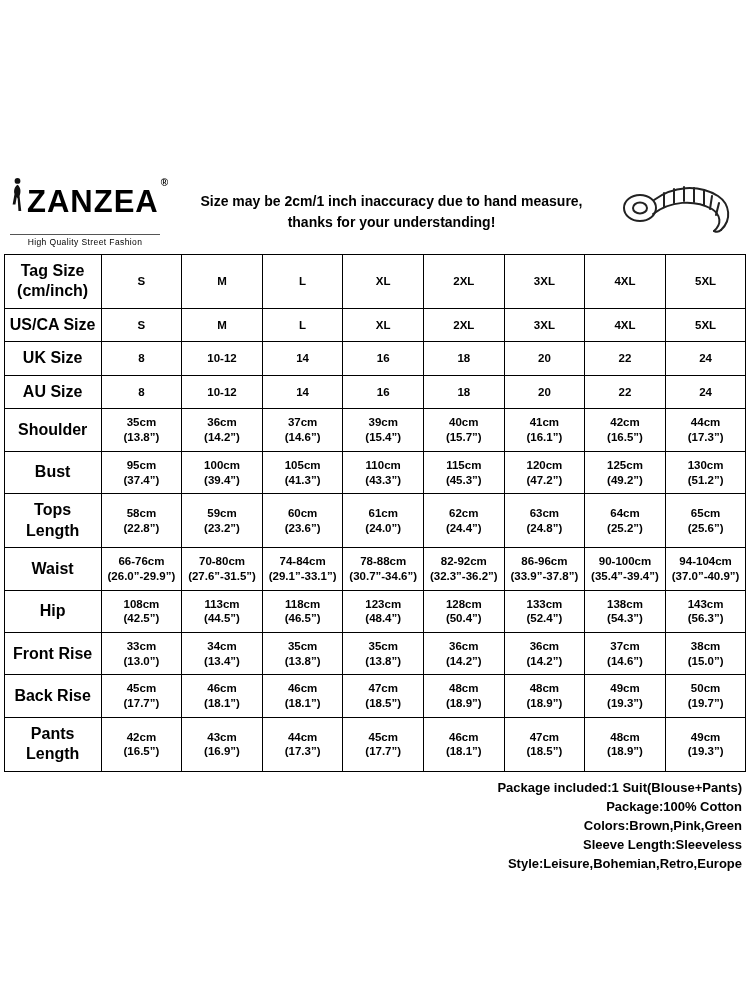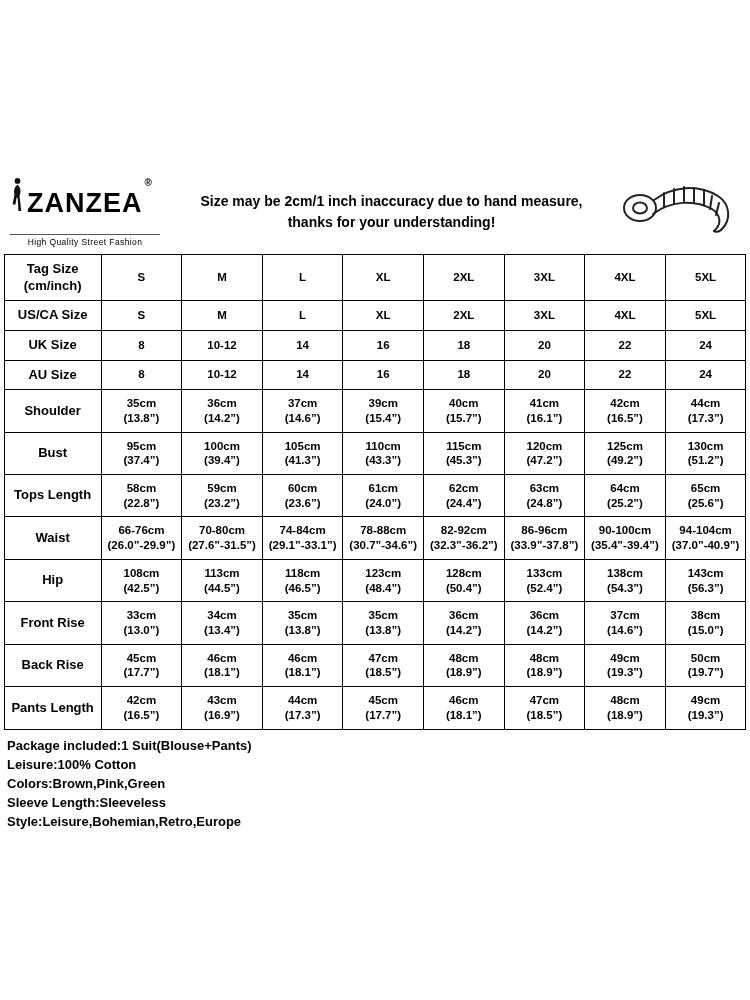--- a/index.html
+++ b/index.html
@@ -17,21 +17,21 @@
   .header {
     display: flex;
     align-items: center;
     justify-content: space-between;
     padding: 0 12px 6px 10px;
     height: 74px;
   }
   .logo-block { width: 160px; flex: 0 0 auto; }
   .logo-line { display: flex; align-items: flex-end; gap: 2px; }
   .brand-name {
-    font-size: 27px;
+    font-size: 31px;
     font-weight: 800;
     letter-spacing: 1px;
     line-height: 1;
   }
   .brand-reg { font-size: 10px; font-weight: 700; align-self: flex-start; }
   .tagline {
     font-size: 8.5px;
     font-weight: 400;
     letter-spacing: 0.4px;
     margin-top: 17px;
@@ -60,26 +60,26 @@
   .size-table td {
     border: 1.6px solid #000;
     text-align: center;
     vertical-align: middle;
     font-size: 11.5px;
     font-weight: 700;
     line-height: 1.28;
     padding: 6px 1px;
     white-space: pre-line;
   }
-  .size-table td.label-cell { font-size: 13px; margin-top: 39px; }
+  .size-table td.label-cell { font-size: 16px; margin-top: 39px; }
   col.c-label { width: 97px; }
   col.c-size  { width: 80.6px; }
 
   
-  .footer { padding: 6px 8px 0 7px; }
+  .footer { padding: 6px 8px 0 7px; text-align: right; }
   .footer-line {
     font-size: 13px;
     font-weight: 700;
     line-height: 19px;
   }
 </style>
 </head>
 <body>
 
 <div class="page">
@@ -332,19 +332,19 @@
           <td>48cm
 (18.9”)</td>
           <td>49cm
 (19.3”)</td>
         </tr>
       </tbody>
   </table>
 
   <div class="footer">
     <div class="footer-line">Package included:1 Suit(Blouse+Pants)</div>
-    <div class="footer-line">Leisure:100% Cotton</div>
+    <div class="footer-line">Package:100% Cotton</div>
     <div class="footer-line">Colors:Brown,Pink,Green</div>
     <div class="footer-line">Sleeve Length:Sleeveless</div>
     <div class="footer-line">Style:Leisure,Bohemian,Retro,Europe</div>
   </div>
 
 </div>
 
 </body></html>

